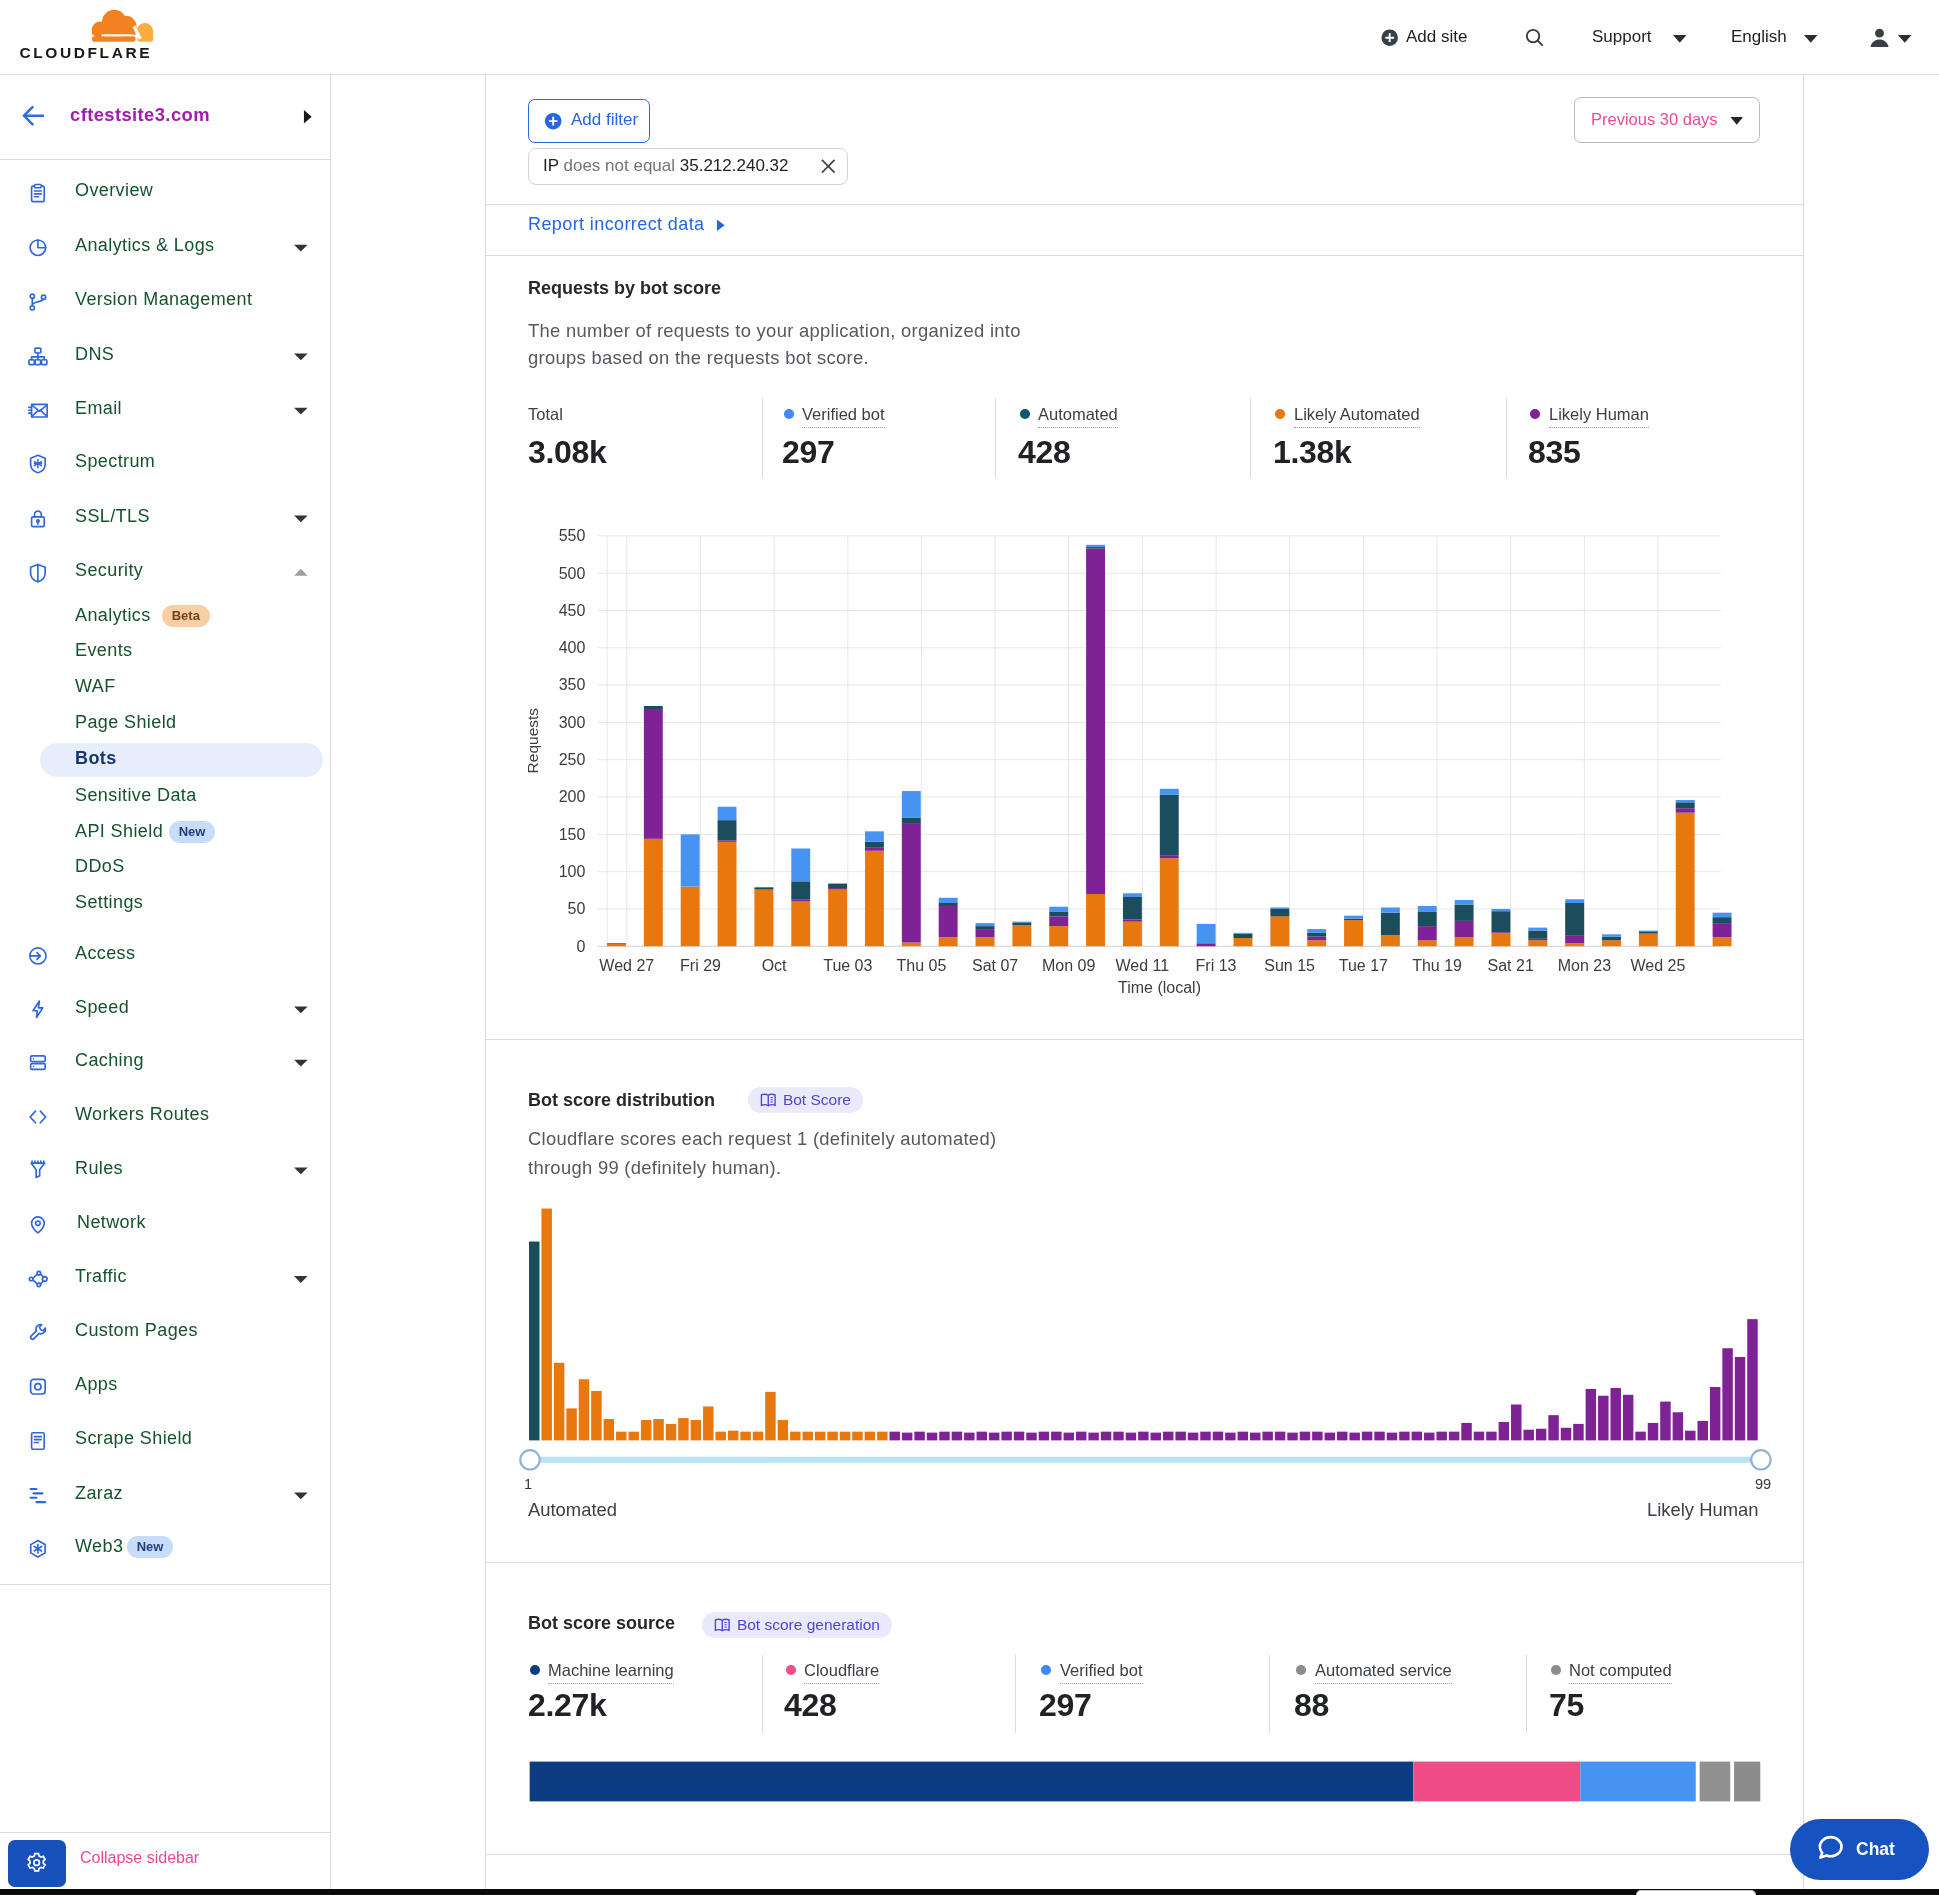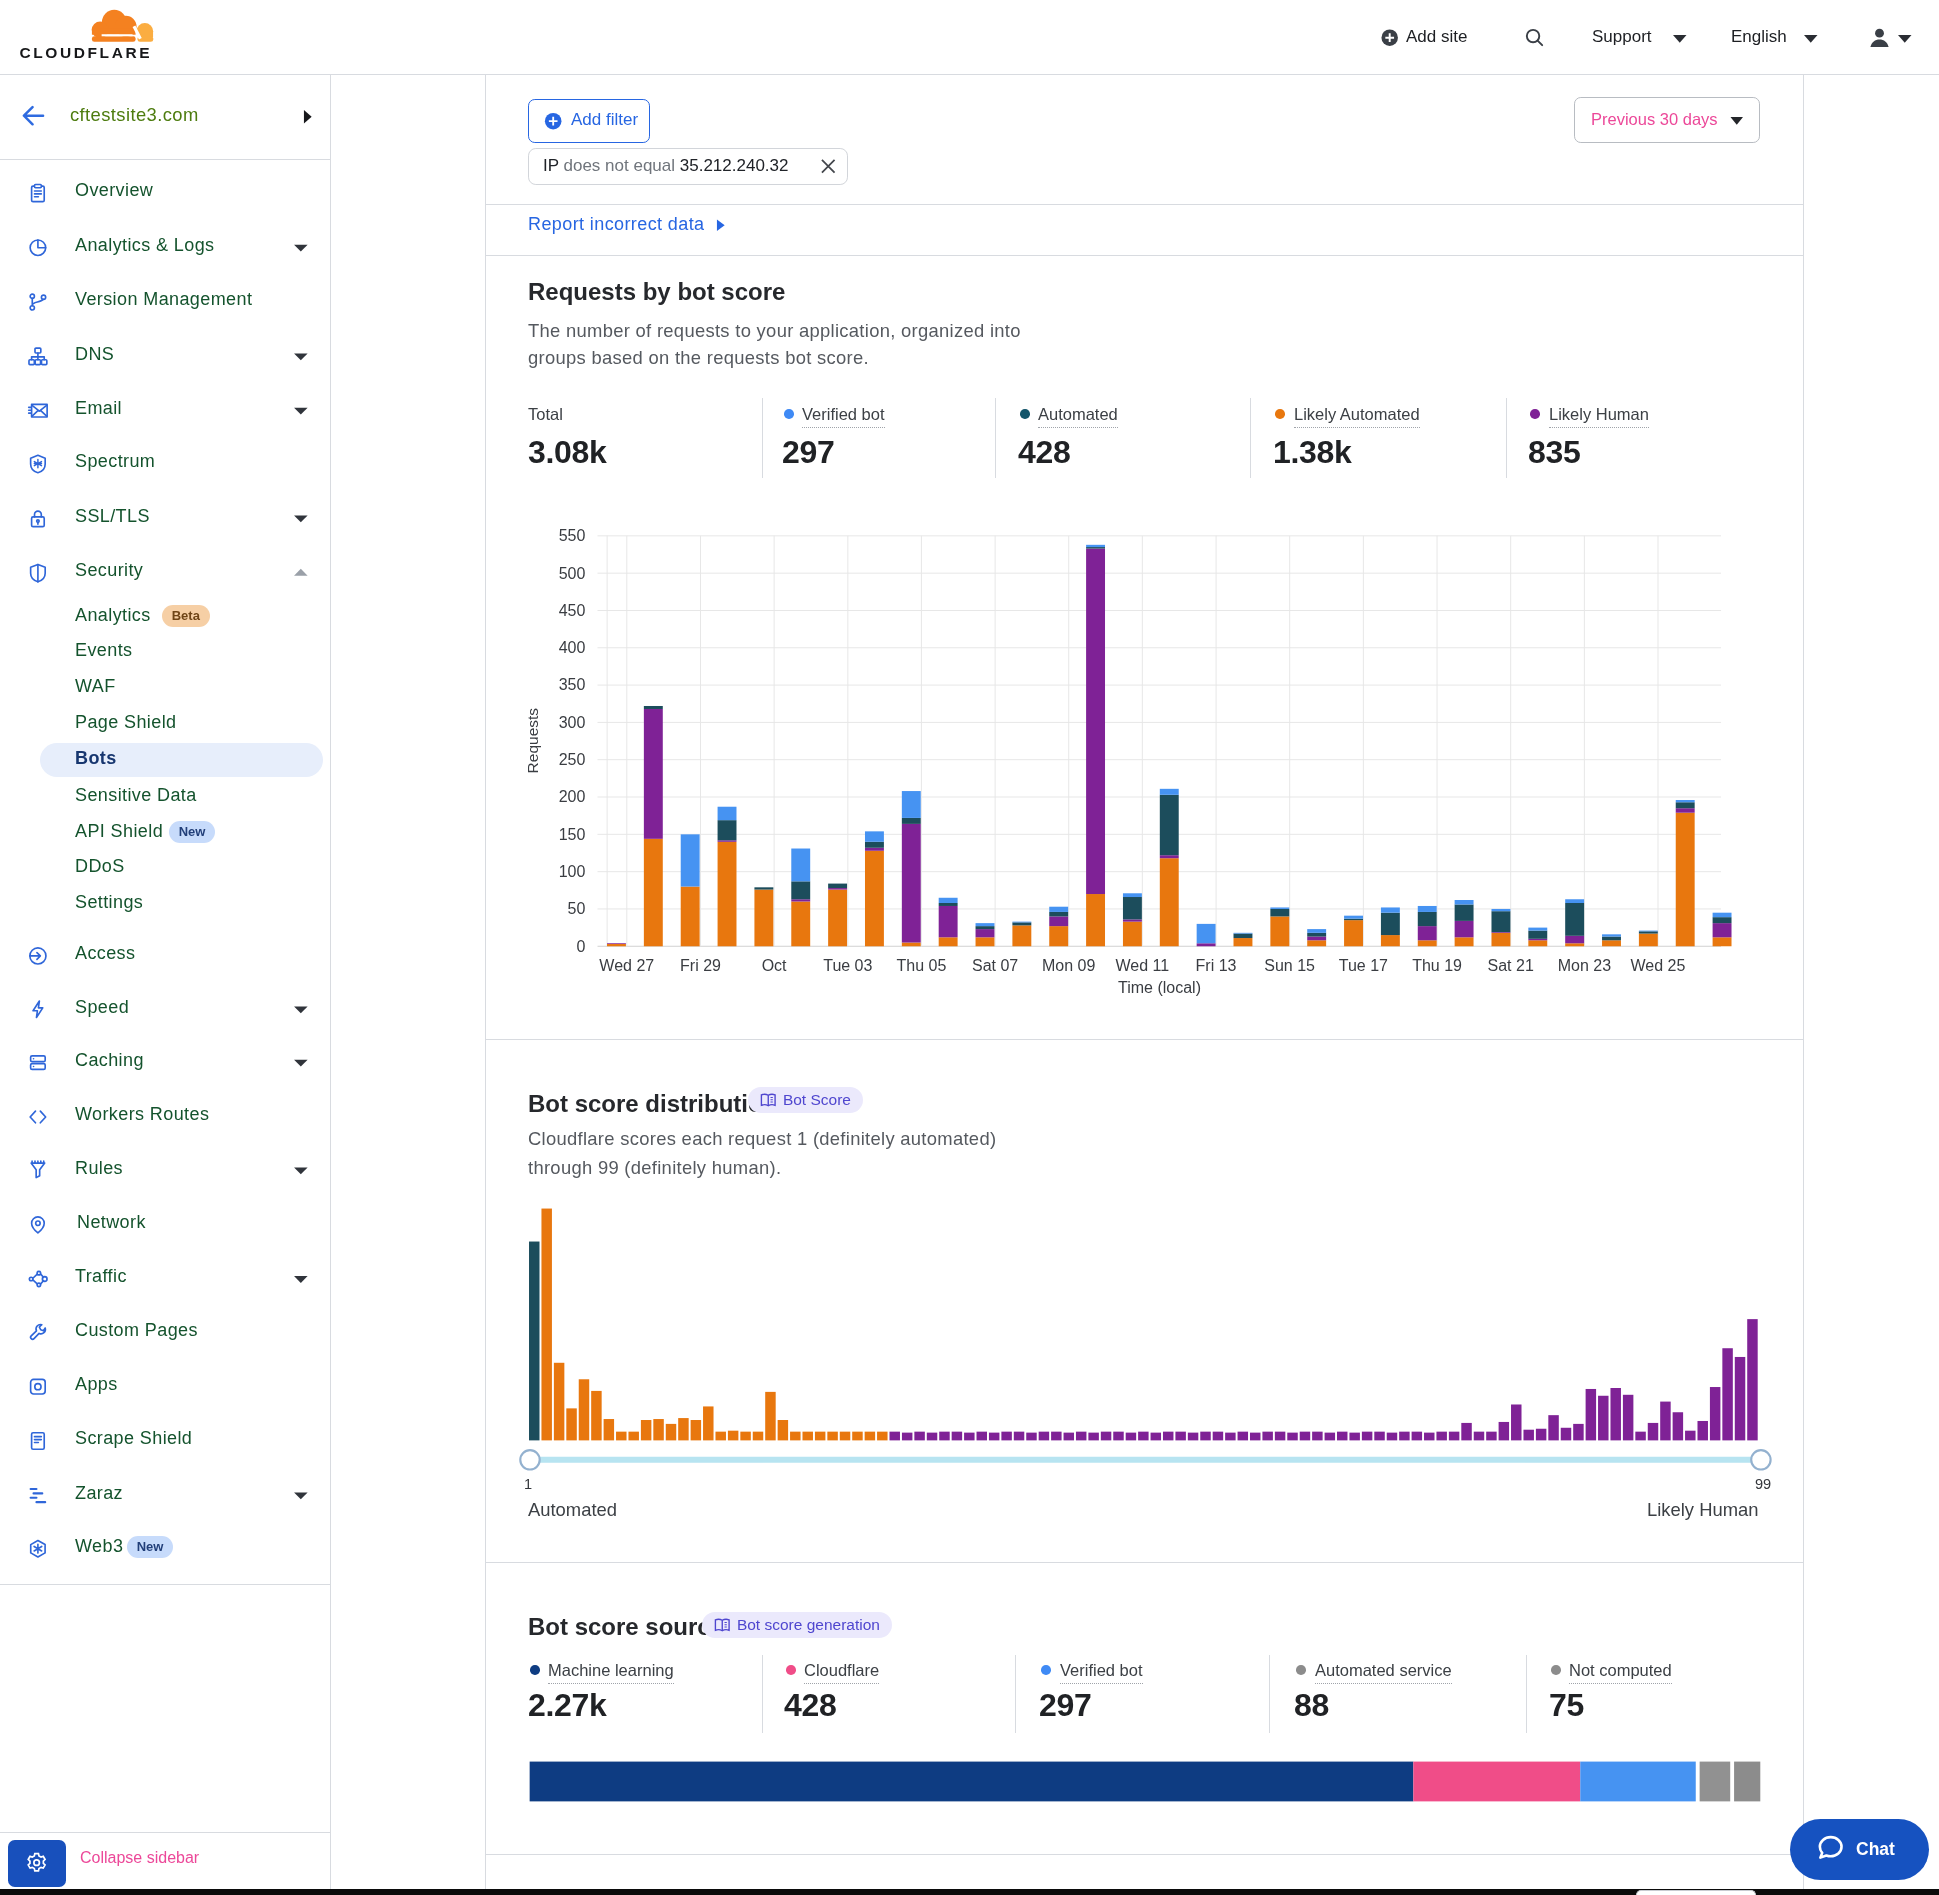--- a/index.html
+++ b/index.html
@@ -5,21 +5,21 @@
 html,body { width:1940px; height:1895px; background:#fff; font-family:"Liberation Sans",sans-serif; overflow:hidden; }
 .abs { position:absolute; }
 .nav { font-size:18px; letter-spacing:0.4px; color:#14532d; white-space:nowrap; }
 .pill { font-size:13px; font-weight:700; padding:2.9px 9.7px 3.9px; border-radius:11.6px; white-space:nowrap; }
 .hairh { position:absolute; height:1px; background:#d8dbe0; }
 .hairv { position:absolute; width:1px; background:#d8dbe0; }
 .dot { position:absolute; width:9.7px; height:9.7px; border-radius:50%; }
 .slabel { font-size:16.5px; color:#3c4045; white-space:nowrap; }
 .dotted { border-bottom:1.9px dotted #a0a4aa; padding-bottom:2.9px; }
 .sval { font-size:32px; font-weight:700; color:#202225; letter-spacing:-0.3px; }
-.h2 { font-size:24px; letter-spacing:0; font-weight:700; color:#26282c; }
+.h2 { font-size:18px; letter-spacing:0; font-weight:700; color:#26282c; }
 .desc { font-size:18.4px; letter-spacing:0.3px; color:#55595f; }
 .tag { position:absolute; display:flex; align-items:center; background:#ebe9fc; color:#4f46cf; border-radius:13.6px; font-size:15.5px; height:26px; padding:0 11.6px; white-space:nowrap; }
 </style></head>
 <body>
 
 <div class="abs" style="left:0;top:0;width:1940px;height:74px;background:#fff"></div>
 <div class="hairh" style="left:0;top:74px;width:1940px"></div>
 <svg class="abs" style="left:89px;top:8.7px" width="66" height="33" viewBox="0 0 68 34">
   <circle cx="26" cy="13.5" r="12.7" fill="#f48120"></circle>
   <circle cx="11.5" cy="21.5" r="8.7" fill="#f48120"></circle>
@@ -55,21 +55,21 @@
   <path d="M3.5 23c1.2-5.3 5-8 9.5-8s8.3 2.7 9.5 8z" fill="#3a3f46"></path>
 </svg>
 <svg class="abs" style="left:1896px;top:33px" width="17.5" height="11.6" viewBox="0 0 18 12">
     <path d="M2 2h14l-7 8z" fill="#2a2d33"></path>
   </svg>
 
 <div class="hairv" style="left:330px;top:74px;height:1821px"></div>
 <svg class="abs" style="left:22px;top:105px" width="23" height="21.3" viewBox="0 0 24 22">
   <path d="M11 2L2 11l9 9M2.5 11H22" stroke="#2f6be0" stroke-width="2.6" fill="none" stroke-linecap="round" stroke-linejoin="round"></path>
 </svg>
-<div class="abs" style="left:70px;top:104px;font-size:18.4px;letter-spacing:0.4px;font-weight:400;color:#4d7c0f">cftestsite3.com</div>
+<div class="abs" style="left:70px;top:104px;font-size:18.4px;letter-spacing:0.4px;font-weight:700;color:#a21caf">cftestsite3.com</div>
 <svg class="abs" style="left:302px;top:109px" width="11.6" height="15.5" viewBox="0 0 12 16">
     <path d="M2 1l8 7-8 7z" fill="#17181b"></path>
   </svg>
 <div class="hairh" style="left:0;top:159px;width:330px"></div>
 <svg class="abs" style="left:0;top:76;width:330px;height:1821px" viewBox="0 76 340 1877">
 <g transform="translate(29,187)" fill="none" stroke="#2f66d9" stroke-width="1.7" stroke-linecap="round" stroke-linejoin="round">
       <rect x="3.5" y="2.5" width="13" height="16" rx="1.5"></rect>
       <rect x="6.5" y="0.8" width="7" height="3.4" rx="1" fill="#fff"></rect>
       <path d="M6.5 7.5h7M6.5 10.5h7M6.5 13.5h4"></path>
     </g>

